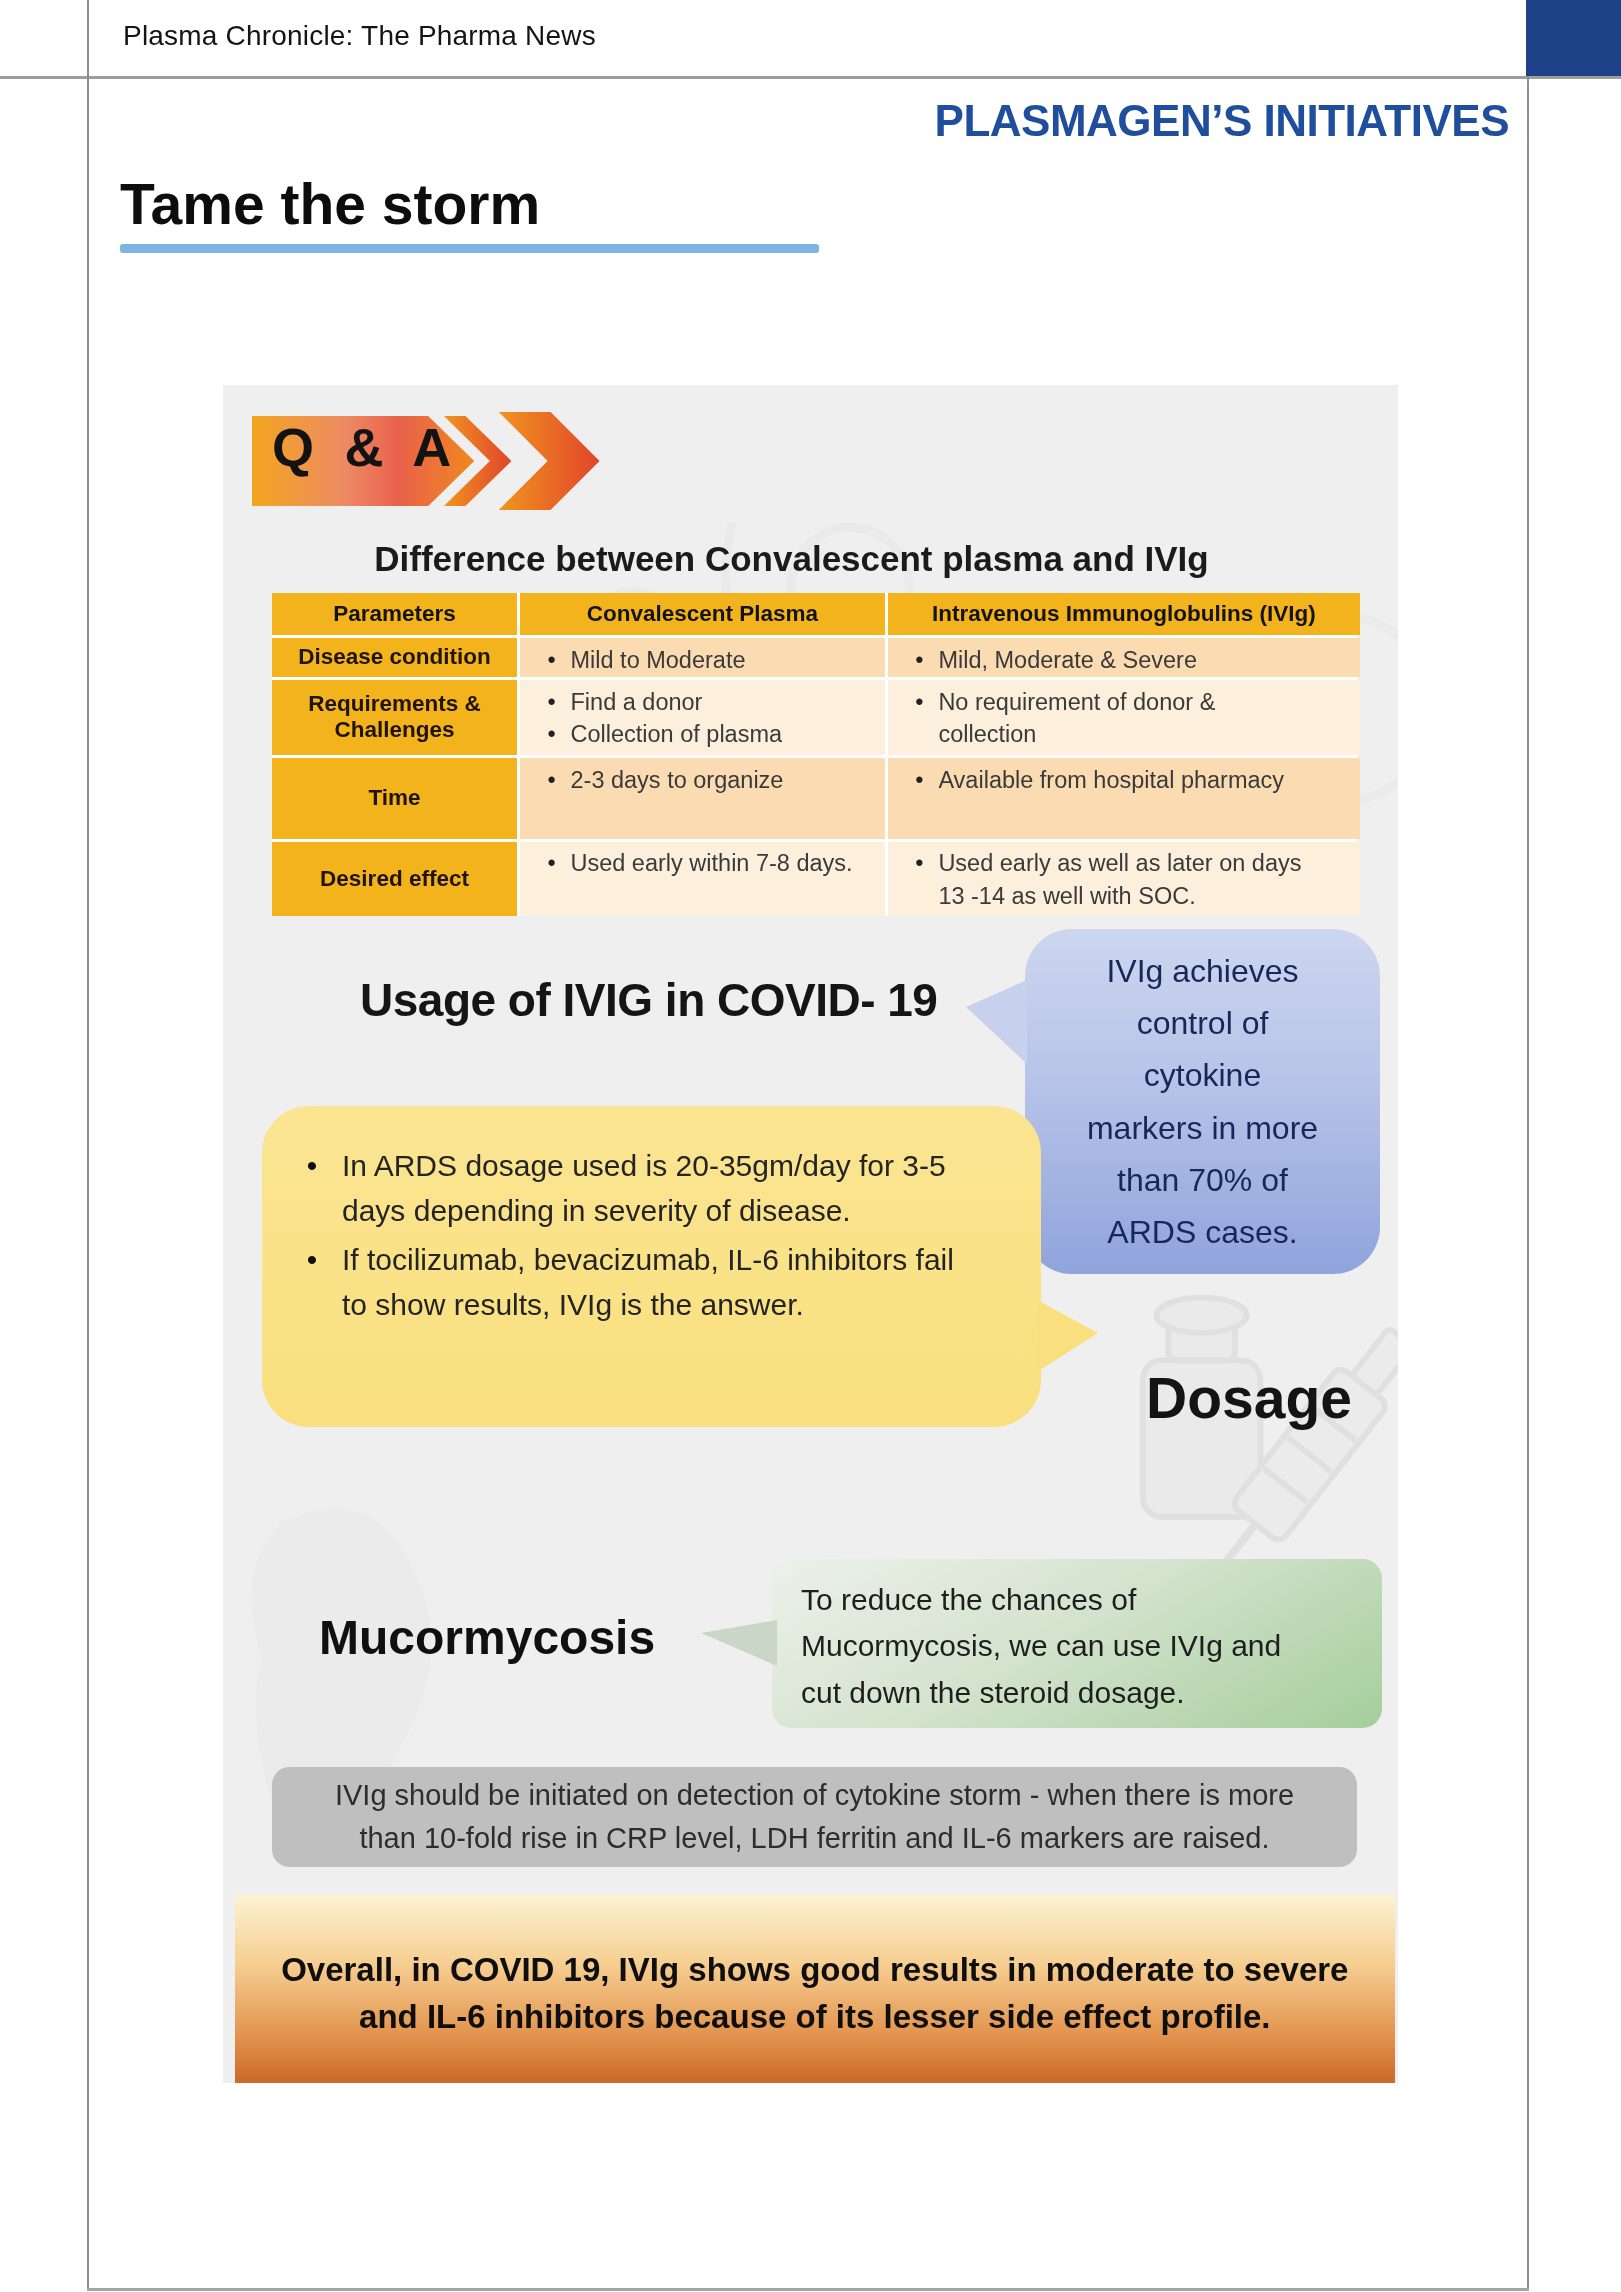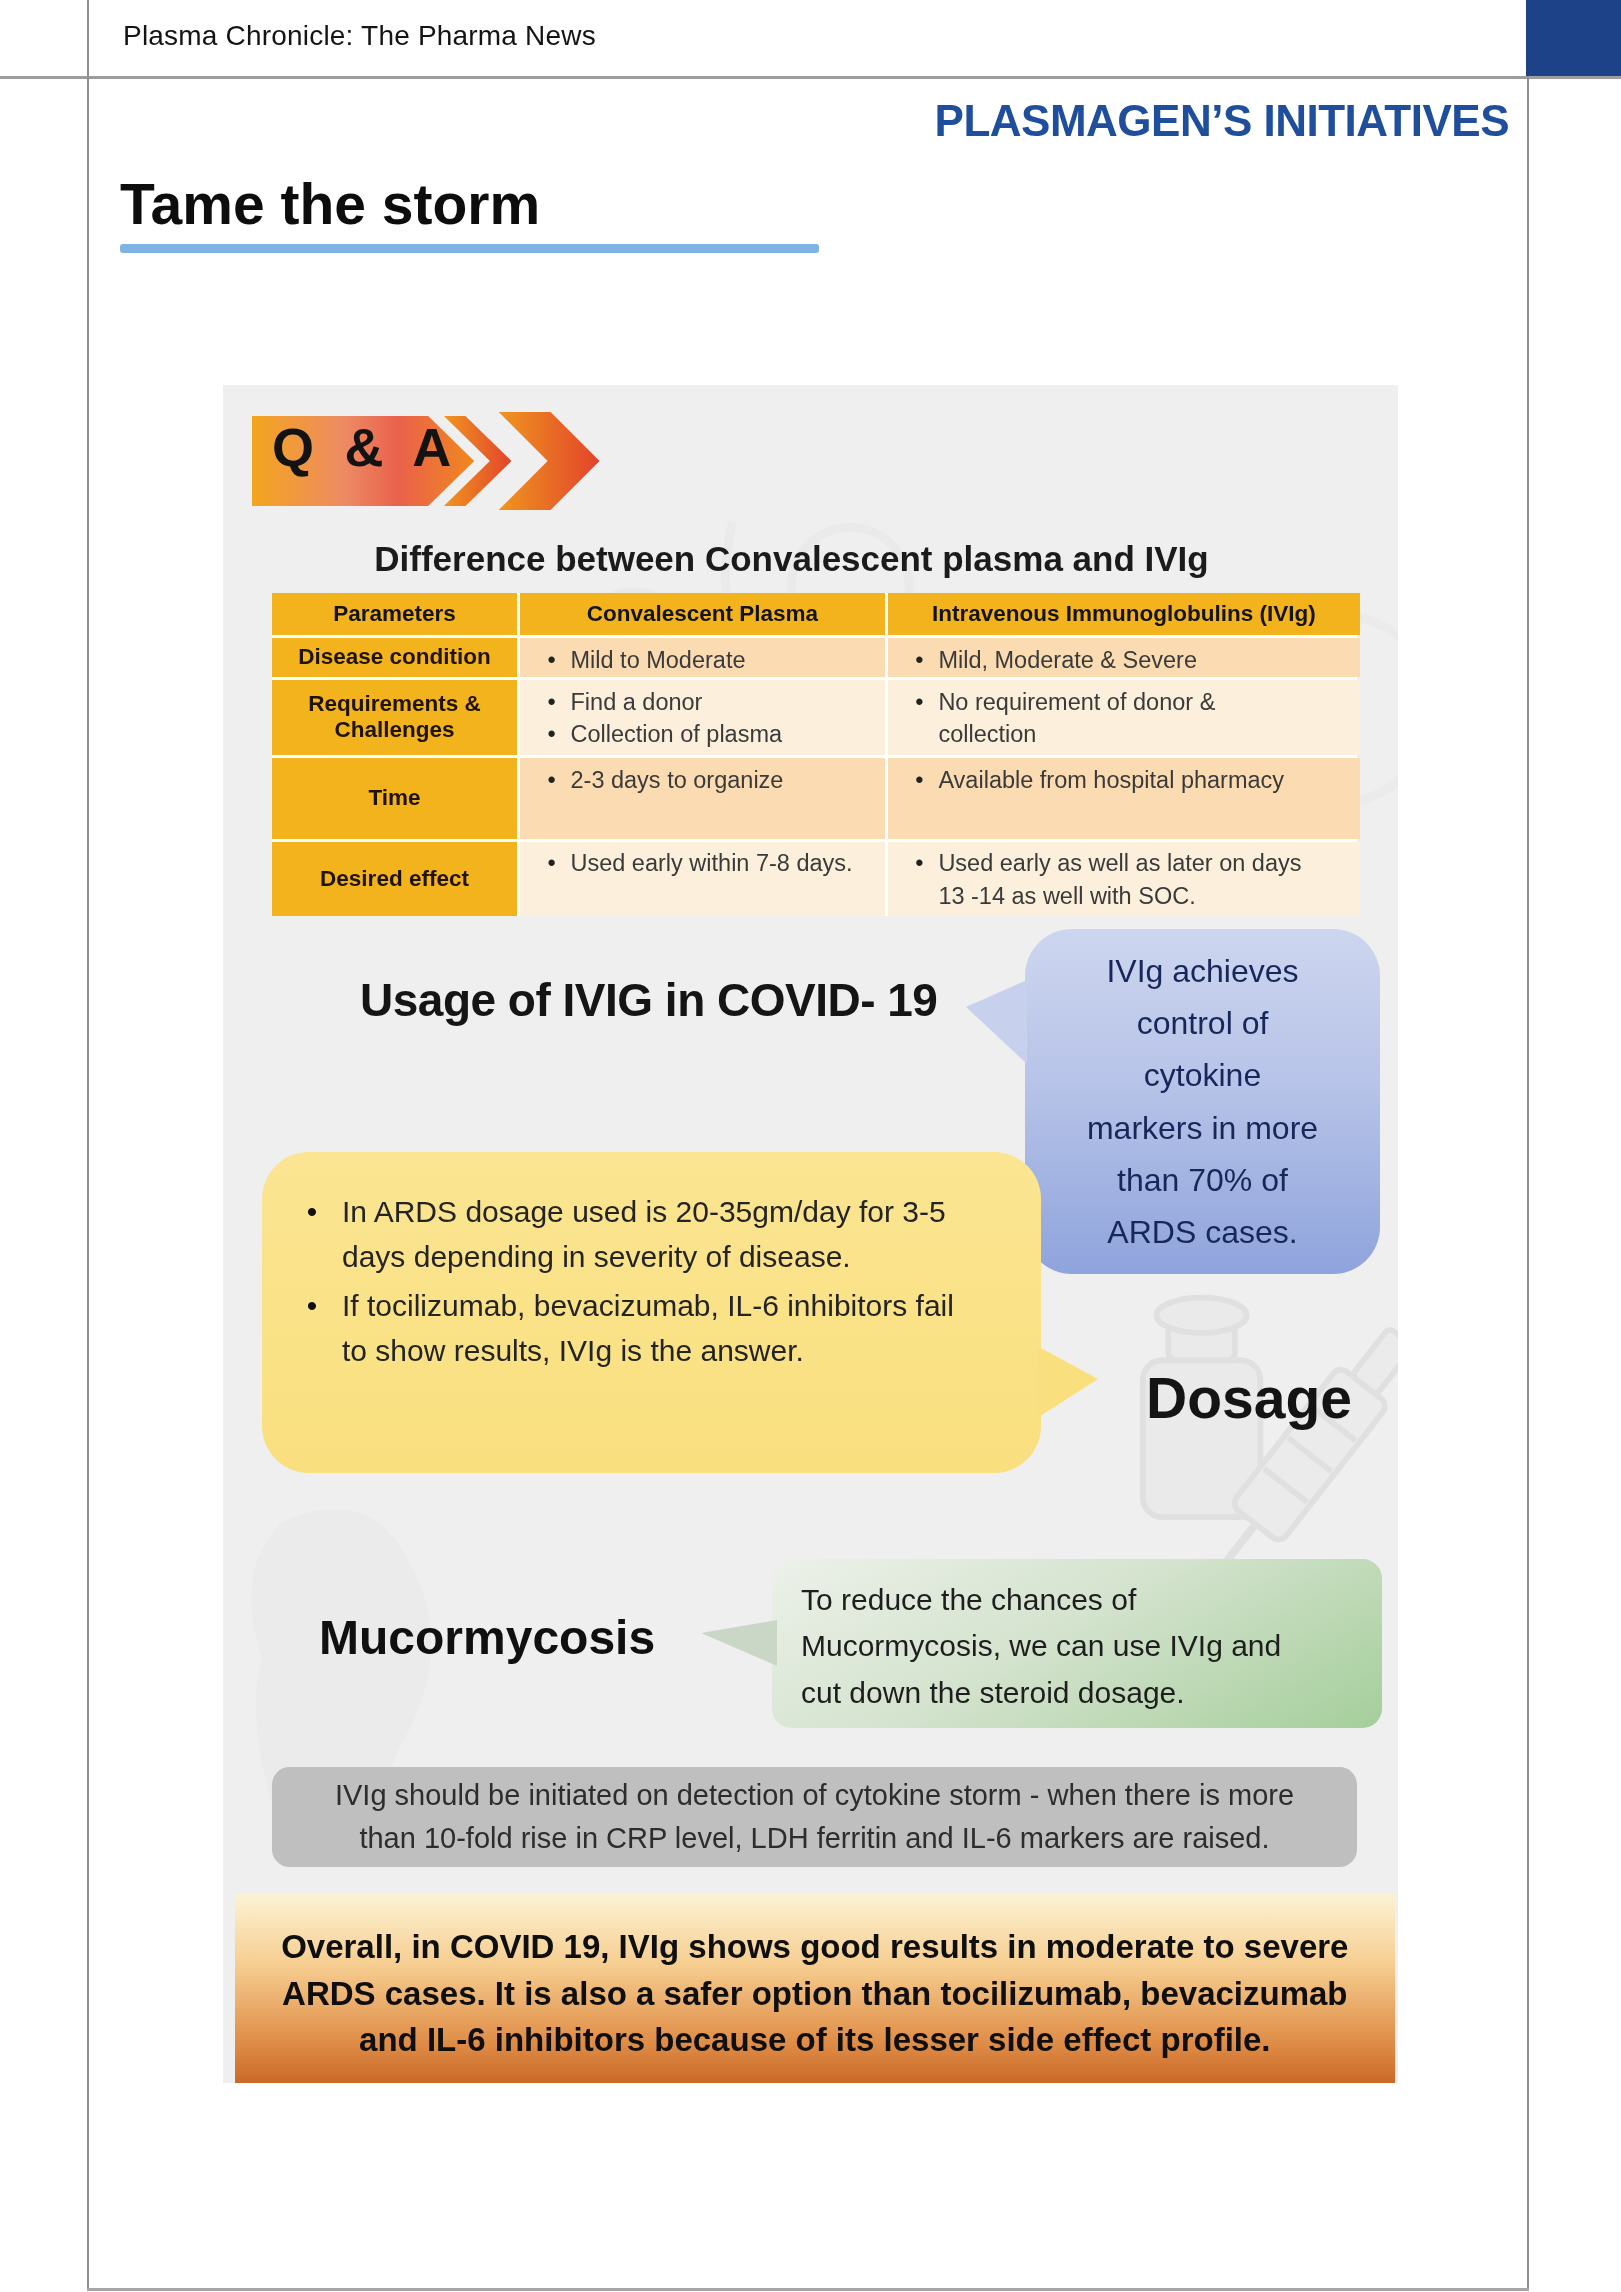--- a/index.html
+++ b/index.html
@@ -51,21 +51,21 @@
   
   .usage-heading{left:137px;top:588px;font-size:46px;font-weight:bold;color:#151515;letter-spacing:-0.5px;}
   .blue-bubble{left:802px;top:544px;width:355px;height:345px;border-radius:47px;
       background:linear-gradient(180deg,#CDD6EF 0%,#B7C3E8 45%,#8FA4DC 100%);}
   .blue-bubble::before{content:"";position:absolute;left:-59px;top:51px;width:0;height:0;
       border-top:27.4px solid transparent;border-bottom:57px solid transparent;
       border-right:61px solid #C7D1ED;}
   .blue-lines{width:100%;height:100%;display:flex;flex-direction:column;justify-content:center;
       align-items:center;font-size:32px;color:#18275A;line-height:1.63;}
 
-  .yellow-bubble{left:39px;top:767px;width:779px;height:321px;border-radius:47px;
+  .yellow-bubble{left:39px;top:721px;width:779px;height:321px;border-radius:47px;
       background:linear-gradient(180deg,#FBE592 0%,#F9DF7E 100%);}
   .yellow-bubble::after{content:"";position:absolute;right:-57px;top:194px;width:0;height:0;
       border-top:33px solid transparent;border-bottom:39px solid transparent;
       border-left:61px solid #F9DF7E;}
   .yb-list{position:absolute;left:37px;top:37px;width:686px;display:flex;flex-direction:column;gap:3.9px;
       font-size:30px;color:#242424;}
   .yb-item{position:relative;padding-left:43px;line-height:1.5;width:627px;}
   .yb-item::before{content:"•";position:absolute;left:7.8px;top:0;color:#111;font-size:30px;}
 
   .dosage-label{left:923px;top:980px;font-size:57px;font-weight:bold;color:#141414;}
@@ -230,18 +230,17 @@
     </div>
   </div>
 
   <div class="gray-note">
     <div>IVIg should be initiated on detection of cytokine storm - when there is more</div>
     <div>than 10-fold rise in CRP level, LDH ferritin and IL-6 markers are raised.</div>
   </div>
 
   <div class="orange-note">
     <div>Overall, in COVID 19, IVIg shows good results in moderate to severe</div>
-    <div>ARDS cases. It is also a safer option than tocilizumab, bevacizumab</div>
     <div>and IL-6 inhibitors because of its lesser side effect profile.</div>
   </div>
 
 </div>
 
 
 </body></html>

